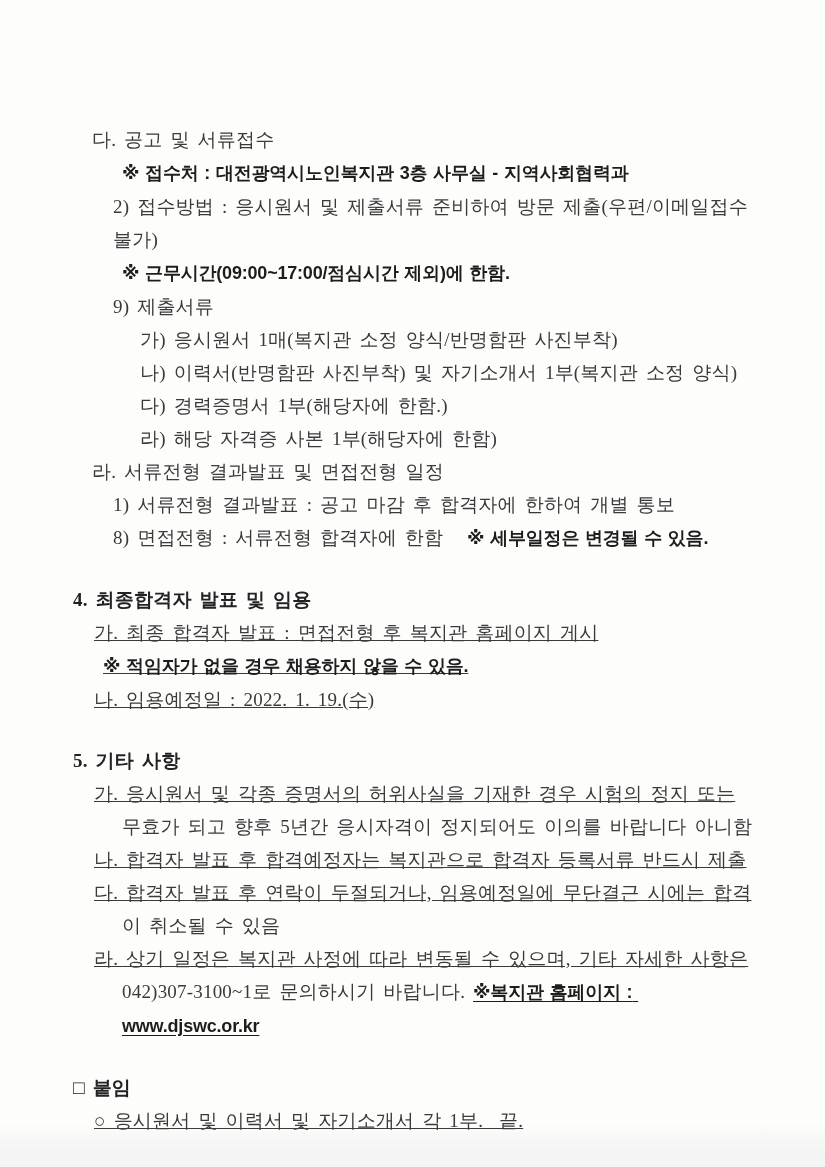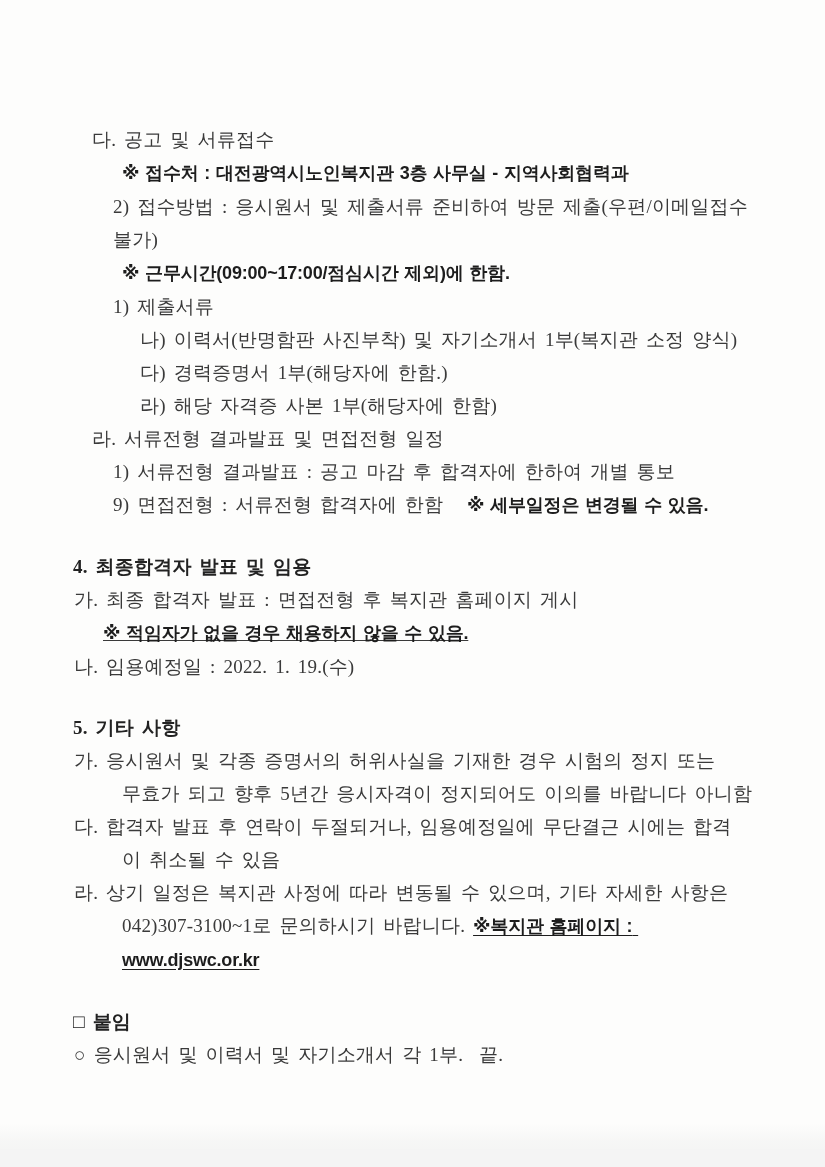--- a/index.html
+++ b/index.html
@@ -34,21 +34,21 @@
     letter-spacing: 0.2px;
     color: #3a3a3a;
   }
   .line.gap { margin-top: 28px; }
   
   .ind0 { margin-left: 0; }     
   .ind1 { margin-left: 19px; }  
   .ind2 { margin-left: 40px; }  
   .ind3 { margin-left: 49px; }  
   .ind4 { margin-left: 67px; }  
-  .ind5 { margin-left: 1px; }   
+  .ind5 { margin-left: 21px; text-decoration: underline; }   
   .ind6 { margin-left: 30px; text-decoration: underline; }  
   .ind7 { margin-left: 49px; }  
   
   .seg { color: inherit; }
   .seg.b {
     font-family: "Liberation Sans", "DejaVu Sans", sans-serif;
     font-weight: 700;
     font-size: 18px;
     color: #1d1d1d;
     word-spacing: 1px;
@@ -63,34 +63,36 @@
 </style>
 </head>
 <body>
 
 <div class="page">
   <div class="doc" id="doc">
       <div class="line ind1"><span class="seg">다. 공고 및 서류접수</span></div>
       <div class="line ind3"><span class="seg b">※ 접수처 : 대전광역시노인복지관 3층 사무실 - 지역사회협력과</span></div>
       <div class="line ind2"><span class="seg">2) 접수방법 : 응시원서 및 제출서류 준비하여 방문 제출(우편/이메일접수 불가)</span></div>
       <div class="line ind3"><span class="seg b">※ 근무시간(09:00~17:00/점심시간 제외)에 한함.</span></div>
-      <div class="line ind2"><span class="seg">1) 제출서류</span></div>
+      <div class="line ind2"><span class="seg">9) 제출서류</span></div>
+      <div class="line ind4"><span class="seg">가) 응시원서 1매(복지관 소정 양식/반명함판 사진부착)</span></div>
       <div class="line ind4"><span class="seg">나) 이력서(반명함판 사진부착) 및 자기소개서 1부(복지관 소정 양식)</span></div>
       <div class="line ind4"><span class="seg">다) 경력증명서 1부(해당자에 한함.)</span></div>
       <div class="line ind4"><span class="seg">라) 해당 자격증 사본 1부(해당자에 한함)</span></div>
       <div class="line ind1"><span class="seg">라. 서류전형 결과발표 및 면접전형 일정</span></div>
       <div class="line ind2"><span class="seg">1) 서류전형 결과발표 : 공고 마감 후 합격자에 한하여 개별 통보</span></div>
-      <div class="line ind2"><span class="seg">9) 면접전형 : 서류전형 합격자에 한함   </span><span class="seg b">※ 세부일정은 변경될 수 있음.</span></div>
+      <div class="line ind2"><span class="seg">8) 면접전형 : 서류전형 합격자에 한함   </span><span class="seg b">※ 세부일정은 변경될 수 있음.</span></div>
       <div class="line ind0 gap"><span class="seg hb">4. 최종합격자 발표 및 임용</span></div>
       <div class="line ind5"><span class="seg">가. 최종 합격자 발표 : 면접전형 후 복지관 홈페이지 게시</span></div>
       <div class="line ind6"><span class="seg b">※ 적임자가 없을 경우 채용하지 않을 수 있음.</span></div>
       <div class="line ind5"><span class="seg">나. 임용예정일 : 2022. 1. 19.(수)</span></div>
       <div class="line ind0 gap"><span class="seg hb">5. 기타 사항</span></div>
       <div class="line ind5"><span class="seg">가. 응시원서 및 각종 증명서의 허위사실을 기재한 경우 시험의 정지 또는</span></div>
       <div class="line ind7"><span class="seg">무효가 되고 향후 5년간 응시자격이 정지되어도 이의를 바랍니다 아니함</span></div>
+      <div class="line ind5"><span class="seg">나. 합격자 발표 후 합격예정자는 복지관으로 합격자 등록서류 반드시 제출</span></div>
       <div class="line ind5"><span class="seg">다. 합격자 발표 후 연락이 두절되거나, 임용예정일에 무단결근 시에는 합격</span></div>
       <div class="line ind7"><span class="seg">이 취소될 수 있음</span></div>
       <div class="line ind5"><span class="seg">라. 상기 일정은 복지관 사정에 따라 변동될 수 있으며, 기타 자세한 사항은</span></div>
       <div class="line ind7"><span class="seg">042)307-3100~1로 문의하시기 바랍니다. </span><span class="seg b u">※복지관 홈페이지 : www.djswc.or.kr</span></div>
       <div class="line ind0 gap"><span class="seg hb">□ 붙임</span></div>
       <div class="line ind5"><span class="seg">○ 응시원서 및 이력서 및 자기소개서 각 1부.  끝.</span></div>
     </div>
 </div>
 
 </body></html>

